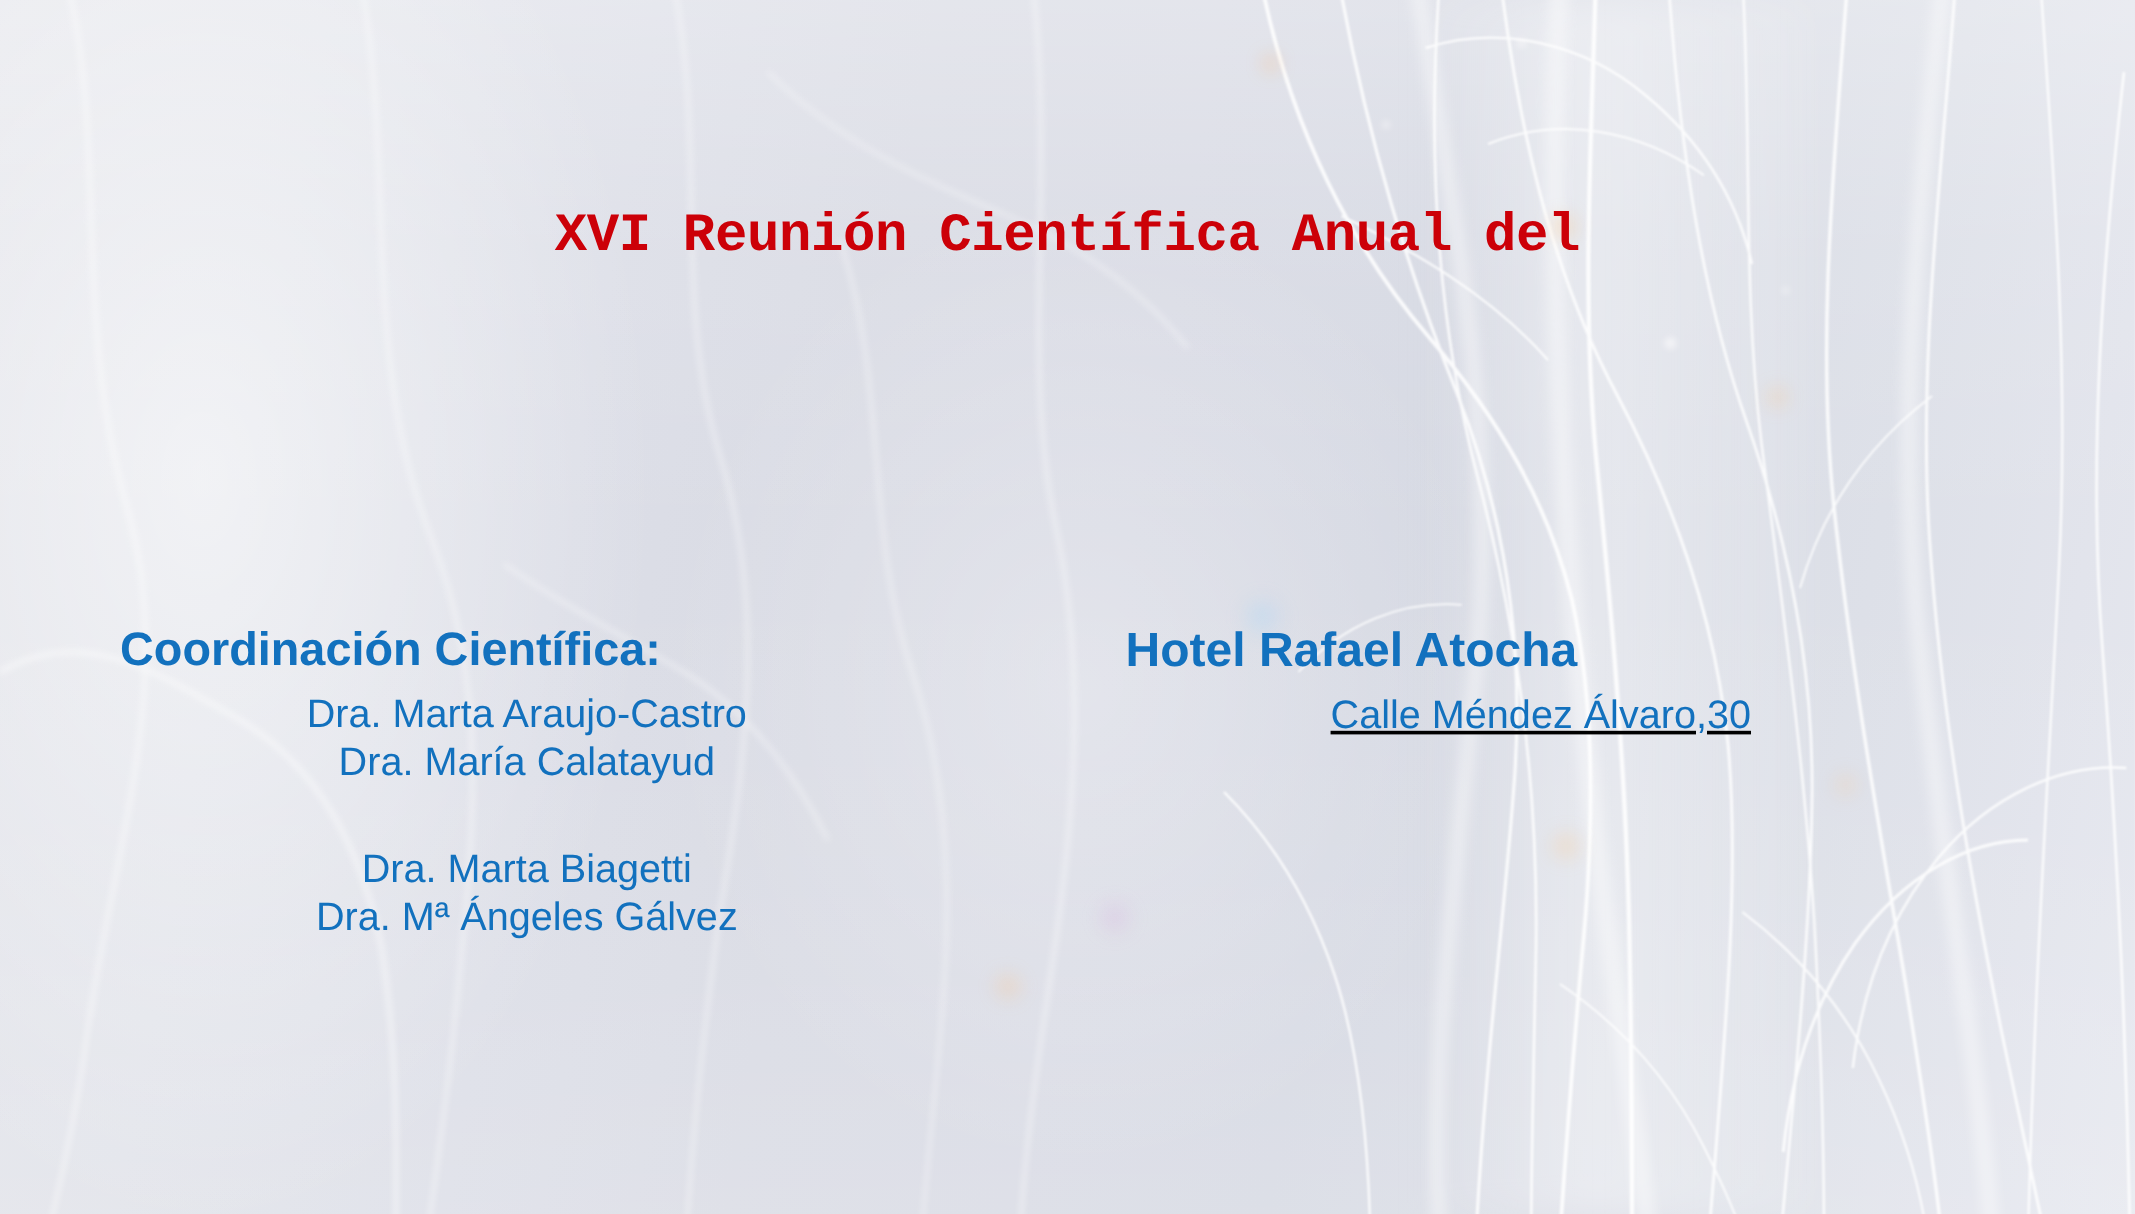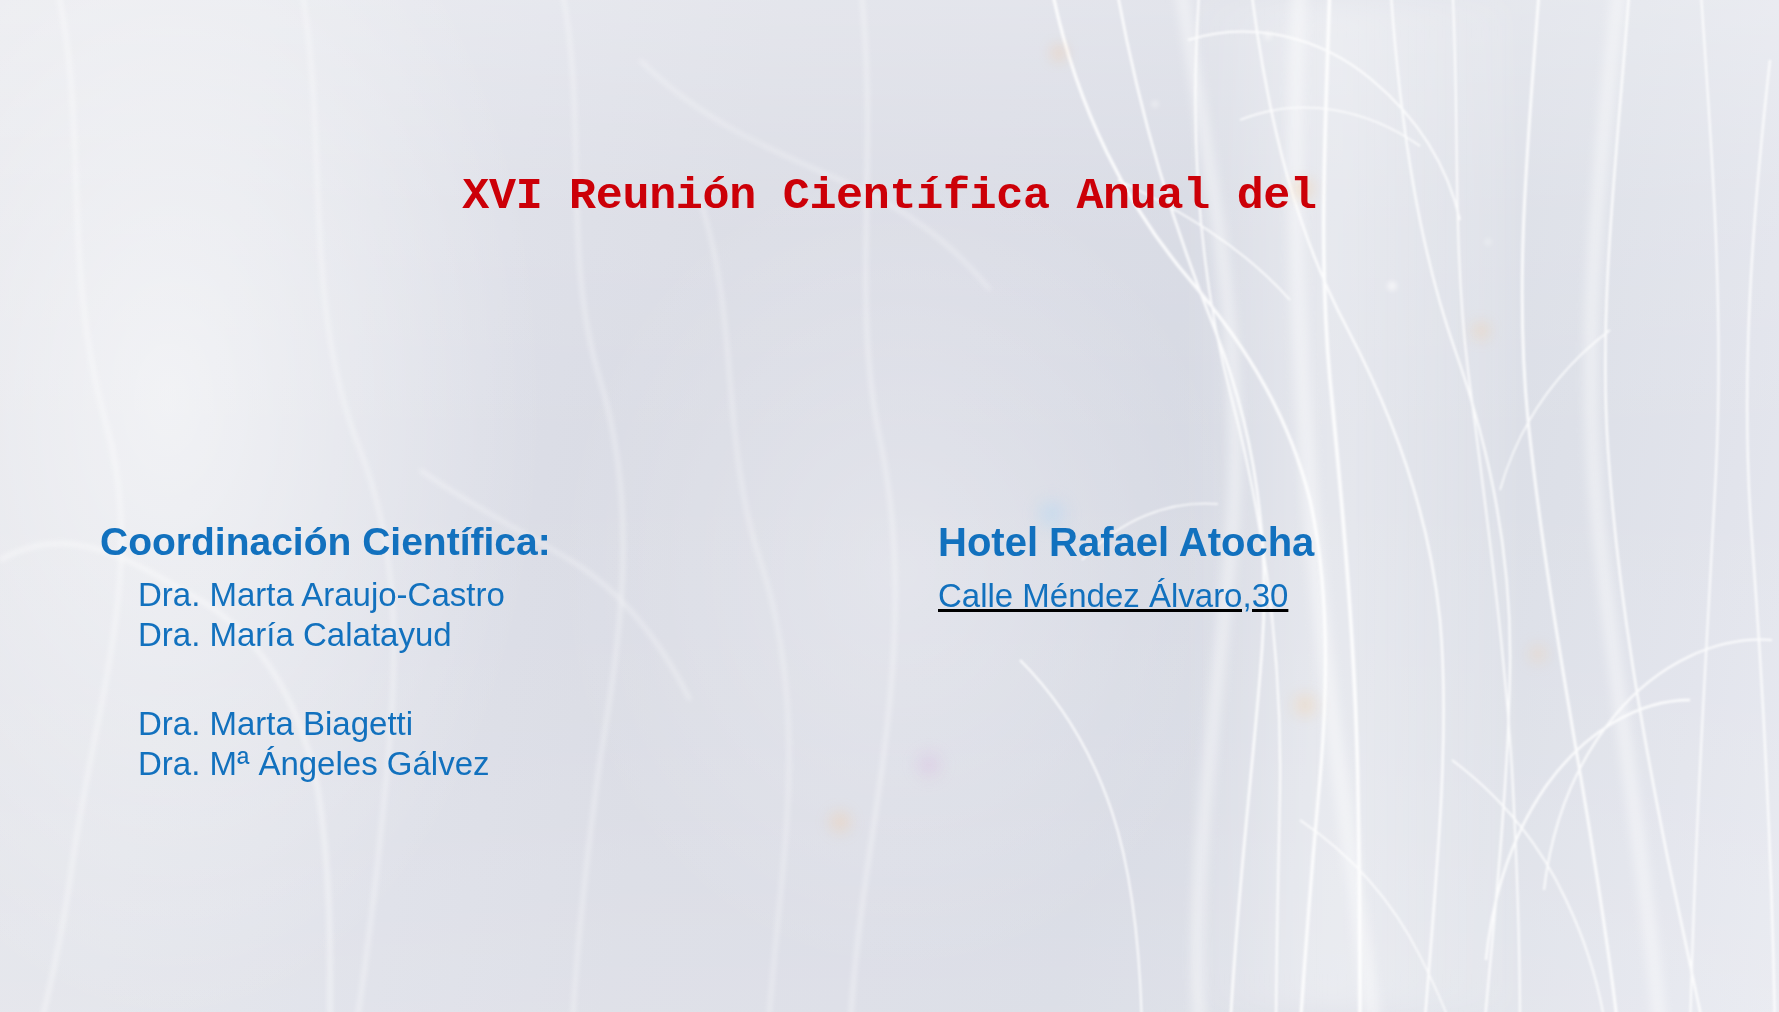--- a/index.html
+++ b/index.html
@@ -130,20 +130,21 @@
     line-height: 48px;
     white-space: nowrap;
   }
   .col-heading.right-head {
     font-size: 40px;
     padding-left: 8px;
   }
   .name-list {
     margin-top: 9px;
     padding-left: 38px;
+    text-align: center;
   }
   .name-list.addr {
     padding-left: 8px;
     margin-top: 10px;
     text-decoration: underline;
   }
   .name {
     color: #1271be;
     font-size: 33px;
     line-height: 40px;

